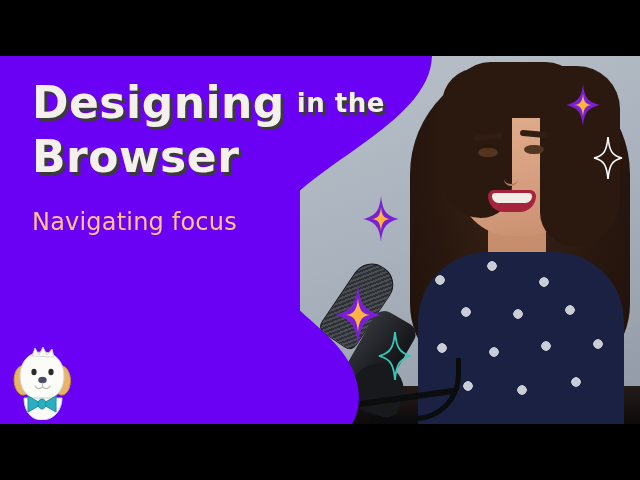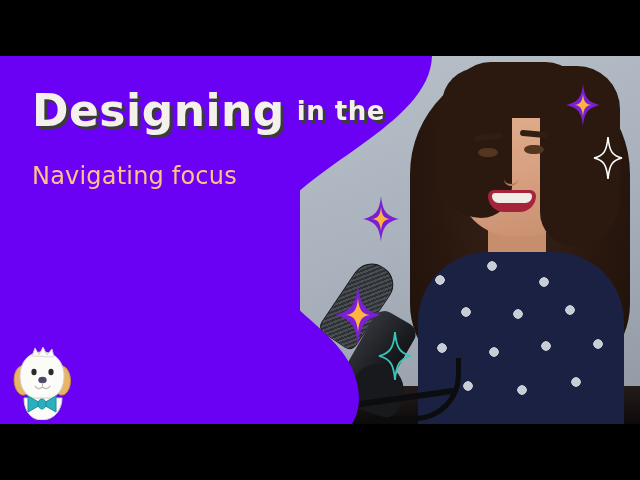--- a/index.html
+++ b/index.html
@@ -217,21 +217,21 @@
     width: 640px; height: 368px;
     z-index: 10;
     pointer-events: none;
   }
   #purple-panel svg { display: block; width: 640px; height: 368px; }
 
   
   #title-block {
     position: absolute;
     left: 32px;
-    top: 32px;
+    top: 24px;
     z-index: 30;
     width: 370px;
   }
   .title-line {
     margin: 0;
     font-family: "DejaVu Sans", sans-serif;
     font-weight: bold;
     color: #f4f1ec;
     letter-spacing: 0.5px;
     text-shadow: 3px 3px 0 #3b3b3b;
@@ -319,20 +319,21 @@
         <path d="M0,0 L432,0
                  C 430,70 300,110 268,172
                  C 238,232 330,262 352,312
                  C 364,340 358,358 352,368
                  L0,368 Z" fill="#6A00F4"></path>
       </svg>
     </div>
 
     <div id="title-block">
       <h1 class="title-line" id="title-line-1"><span class="title-main">Designing</span><span class="title-small">in the</span></h1>
+      <h1 class="title-line" id="title-line-2"><span class="title-main">Browser</span></h1>
       <p id="subtitle">Navigating focus</p>
     </div>
 
     <div id="dog-logo">
       <svg viewBox="0 0 76 76" xmlns="http://www.w3.org/2000/svg">
 
         <path d="M15,22 C6,26 6,44 14,50 C20,54 26,46 25,36 C24,28 21,22 15,22 Z" fill="#E8B566" stroke="#C9913F" stroke-width="1"></path>
 
         <path d="M57,22 C66,26 67,44 59,50 C53,54 47,46 48,36 C49,28 51,22 57,22 Z" fill="#E8B566" stroke="#C9913F" stroke-width="1"></path>
 

